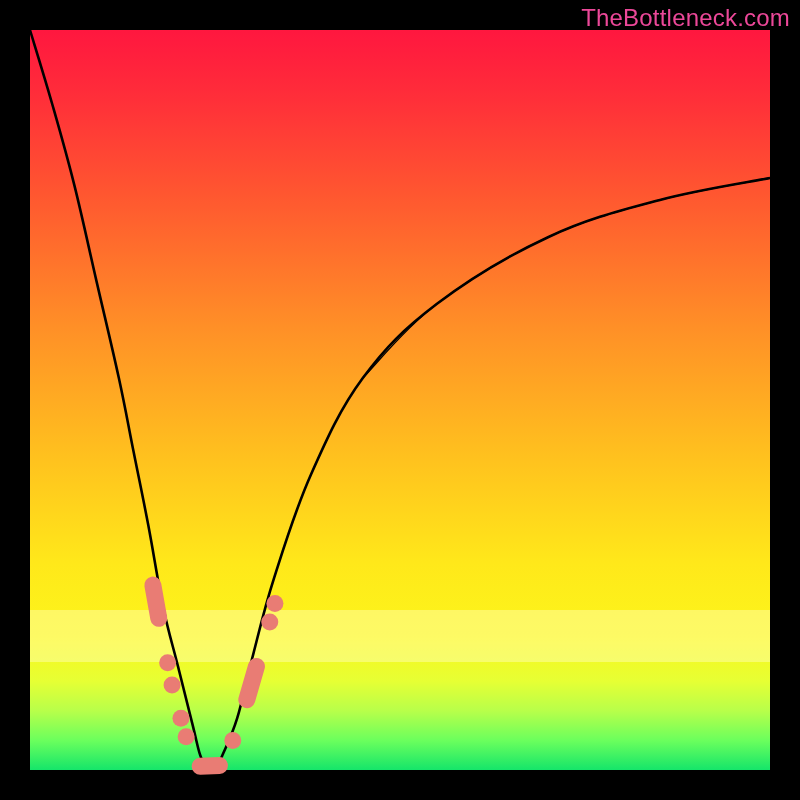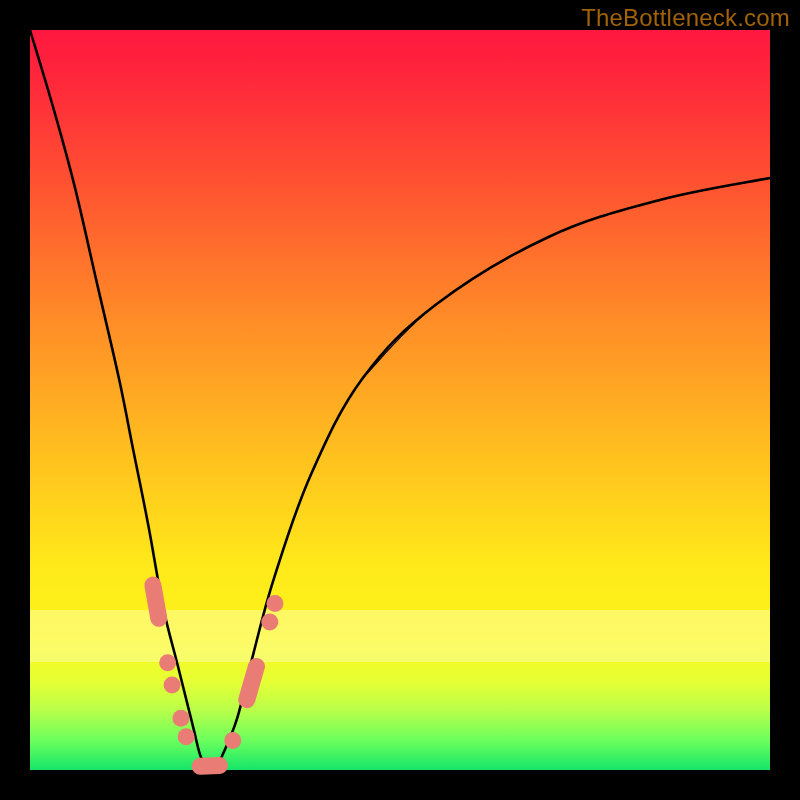--- a/index.html
+++ b/index.html
@@ -46,21 +46,21 @@
     height: 52px;
     background: rgba(255, 255, 190, 0.45);
     mix-blend-mode: lighten;
   }
   .watermark {
     position: absolute;
     top: 4px;
     right: 10px;
     font-family: Arial, Helvetica, sans-serif;
     font-size: 24px;
-    color: #a16207;
+    color: #ec4899;
     letter-spacing: 0.2px;
     user-select: none;
     text-align: center;
   }
   svg.curve {
     position: absolute;
     left: 30px;
     top: 30px;
     width: 740px;
     height: 740px;

